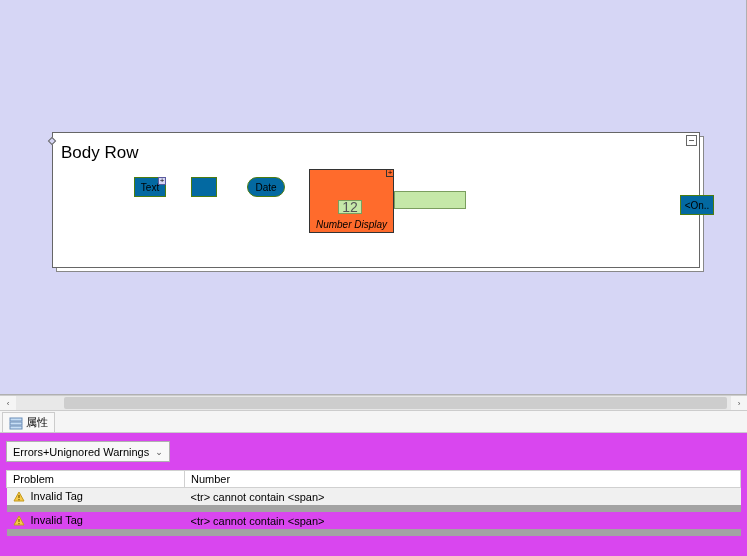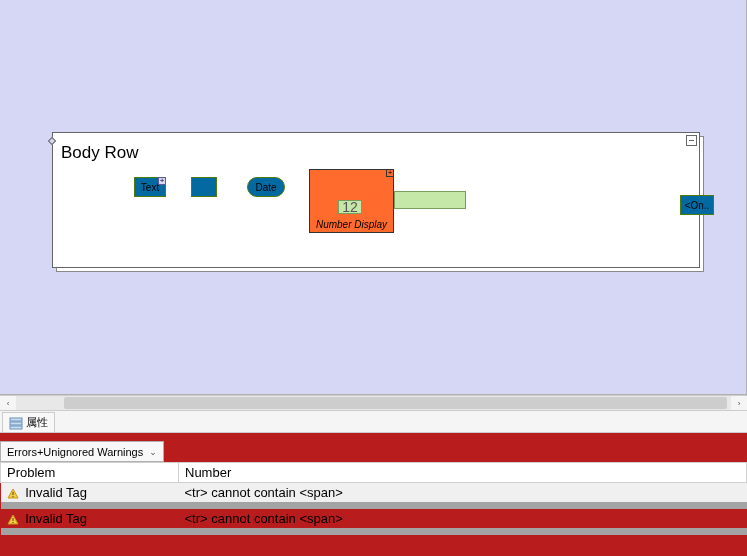--- a/index.html
+++ b/index.html
@@ -32,25 +32,25 @@
   .hscroll-btn { width: 16px; height: 14px; background: #f5f5f5; display: flex; align-items: center; justify-content: center; font-size: 8px; color: #555; cursor: pointer; }
   .hscroll-track { flex: 1; background: #e8e8e8; position: relative; }
   .hscroll-thumb { position: absolute; left: 48px; top: 1px; right: 4px; height: 12px; background: #cdcdcd; border-radius: 2px; }
   
   .tabs-bar { height: 22px; background: #f5f5f5; display: flex; align-items: flex-end; padding-left: 2px; border-bottom: 1px solid #ccc; }
   .tab { height: 20px; padding: 0 6px; border: 1px solid #ccc; border-bottom: none; background: #f8f8f8; margin-right: 1px; display: flex; align-items: center; gap: 3px; font-size: 11px; cursor: pointer; position: relative; }
   .tab.active { background: #fff; border-bottom: 1px solid #fff; margin-bottom: -1px; }
   .tab-icon { width: 14px; height: 14px; display: inline-flex; align-items: center; justify-content: center; font-size: 10px; }
   .tab-close { margin-left: 3px; font-size: 11px; color: #888; cursor: pointer; }
   
-  .panel-body { height: 123px; background: #b91c1c; padding: 8px 0; }
+  .panel-body { height: 123px; background: #d946ef; padding: 8px 6px; }
   .dropdown { height: 21px; border: 1px solid #b0b0b0; background: #f8f8f8; padding: 0 6px; display: inline-flex; align-items: center; gap: 6px; font-size: 11px; cursor: pointer; }
   .dropdown .chev { font-size: 9px; color: #555; }
   
-  .problems-table { width: 100%; margin-top: 0; border-collapse: collapse; font-size: 13px; table-layout: fixed; }
+  .problems-table { width: 100%; margin-top: 8px; border-collapse: collapse; font-size: 11px; table-layout: fixed; }
   .problems-table th { text-align: left; padding: 2px 6px; border: 1px solid #d0d0d0; background: #fff; font-weight: normal; }
   .problems-table td { padding: 2px 6px; border-bottom: 7px solid #a3a3a3; }
   .problems-table tr.alt { background: #f0f0f0; }
   .warn-icon { display: inline-block; width: 12px; height: 12px; vertical-align: middle; margin-right: 3px; position: relative; }
   .warn-icon svg { width: 12px; height: 12px; display: block; }
   .col-problem { width: 178px; }
 </style>
 </head>
 <body>
 

